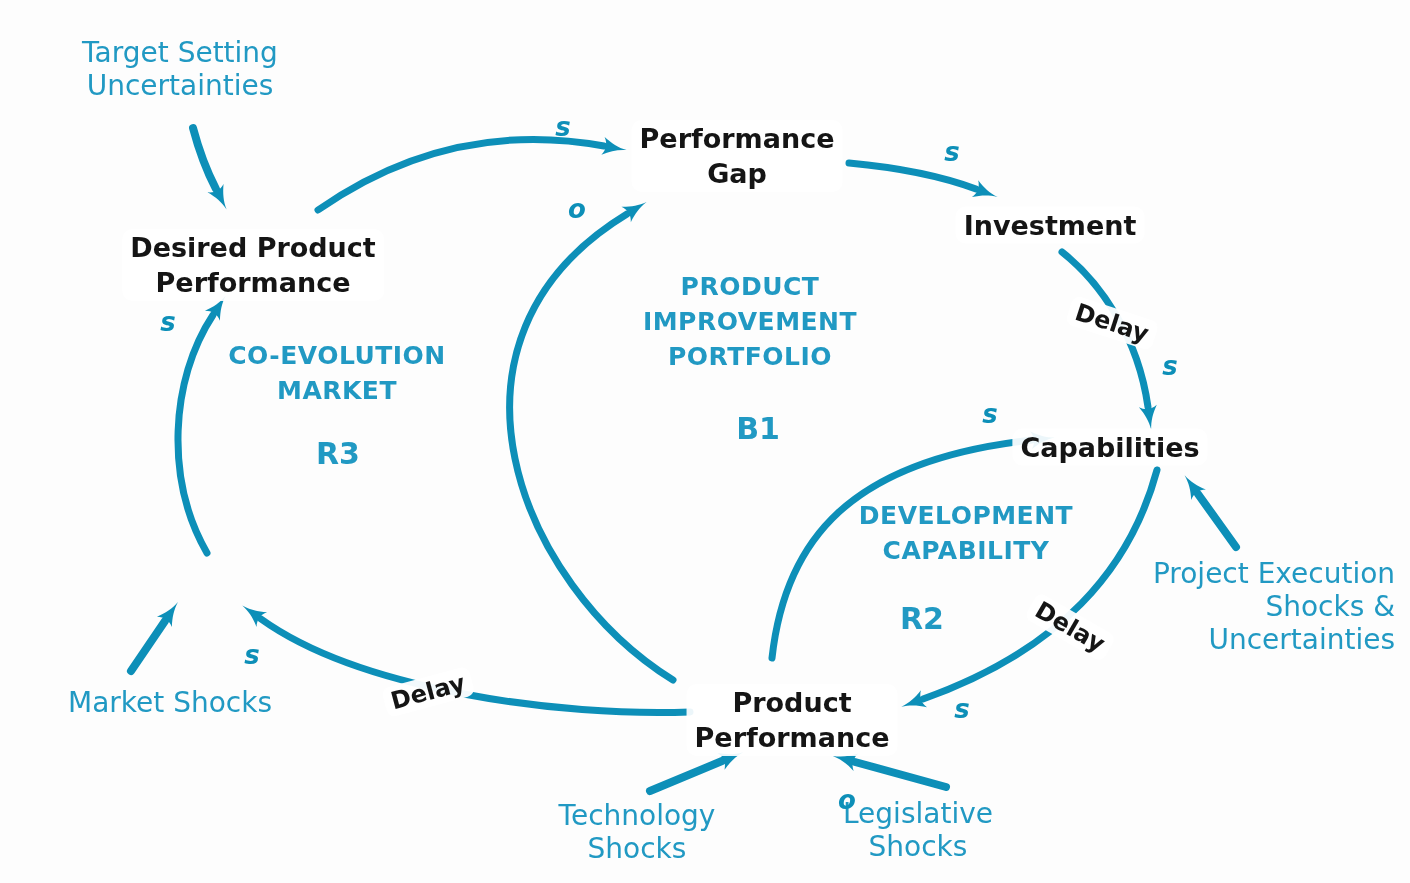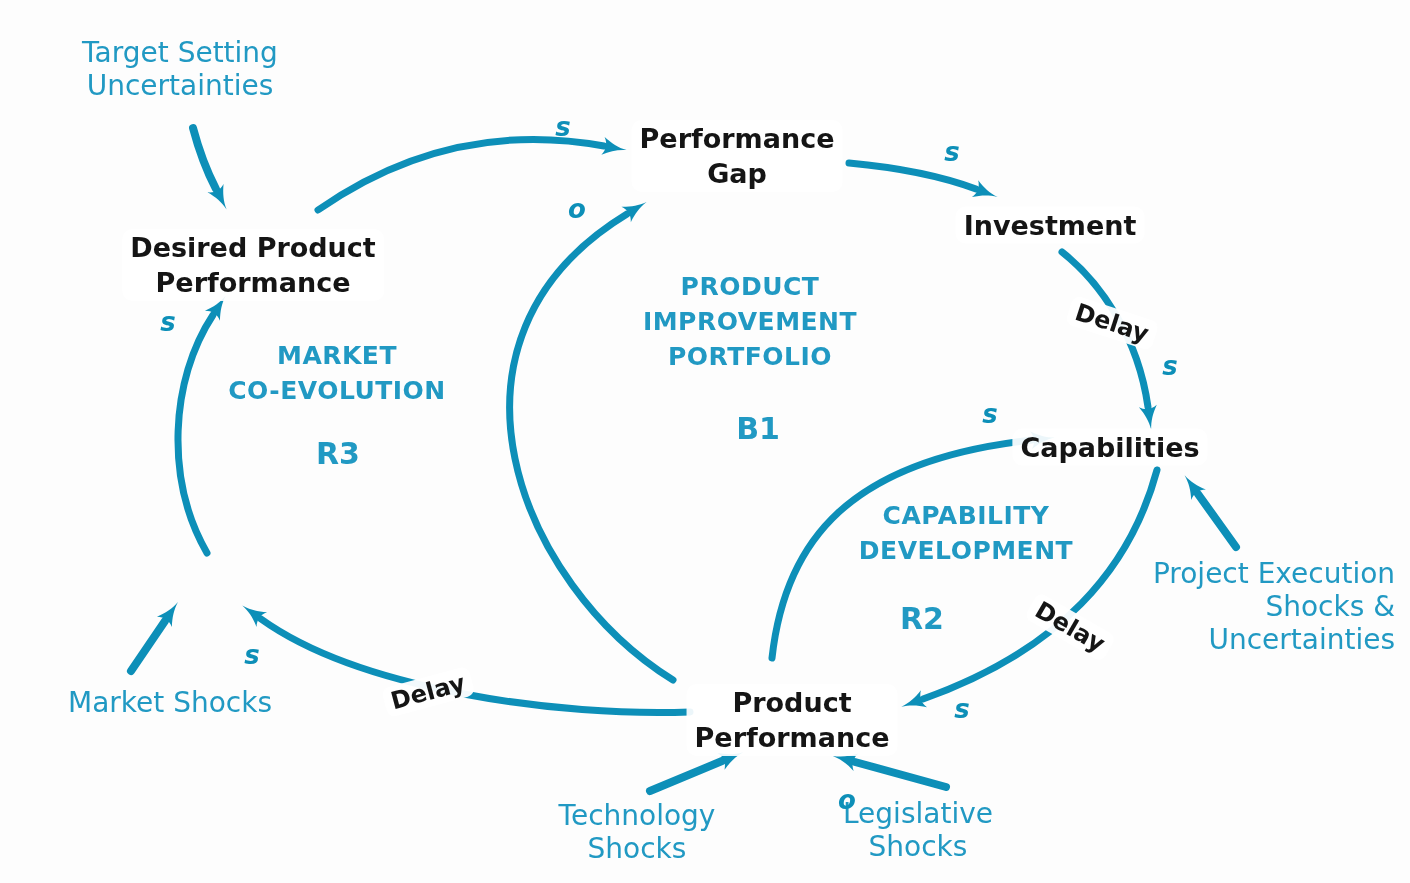--- a/index.html
+++ b/index.html
@@ -136,35 +136,35 @@
     <div>Legislative</div>
     <div>Shocks</div>
   </div>
   <div class="lbl teal" style="left:1274px; top:606px;text-align:right;">
     <div>Project Execution</div>
     <div>Shocks &amp;</div>
     <div>Uncertainties</div>
   </div>
 
   <div class="lbl loop" style="left:337px; top:373px;">
+    <div>CO-EVOLUTION</div>
     <div>MARKET</div>
-    <div>CO-EVOLUTION</div>
   </div>
   <div class="lbl loop-id" style="left:338px; top:453px;">R3</div>
 
   <div class="lbl loop" style="left:750px; top:321px;">
     <div>PRODUCT</div>
     <div>IMPROVEMENT</div>
     <div>PORTFOLIO</div>
   </div>
   <div class="lbl loop-id" style="left:758px; top:428px;">B1</div>
 
   <div class="lbl loop" style="left:966px; top:533px;">
+    <div>DEVELOPMENT</div>
     <div>CAPABILITY</div>
-    <div>DEVELOPMENT</div>
   </div>
   <div class="lbl loop-id" style="left:922px; top:618px;">R2</div>
 
   <div class="lbl pol" style="left:563px; top:127px;">s</div>
   <div class="lbl pol" style="left:577px; top:209px;">o</div>
   <div class="lbl pol" style="left:952px; top:152px;">s</div>
   <div class="lbl pol" style="left:1170px; top:366px;">s</div>
   <div class="lbl pol" style="left:990px; top:414px;">s</div>
   <div class="lbl pol" style="left:962px; top:709px;">s</div>
   <div class="lbl pol" style="left:252px; top:655px;">s</div>

